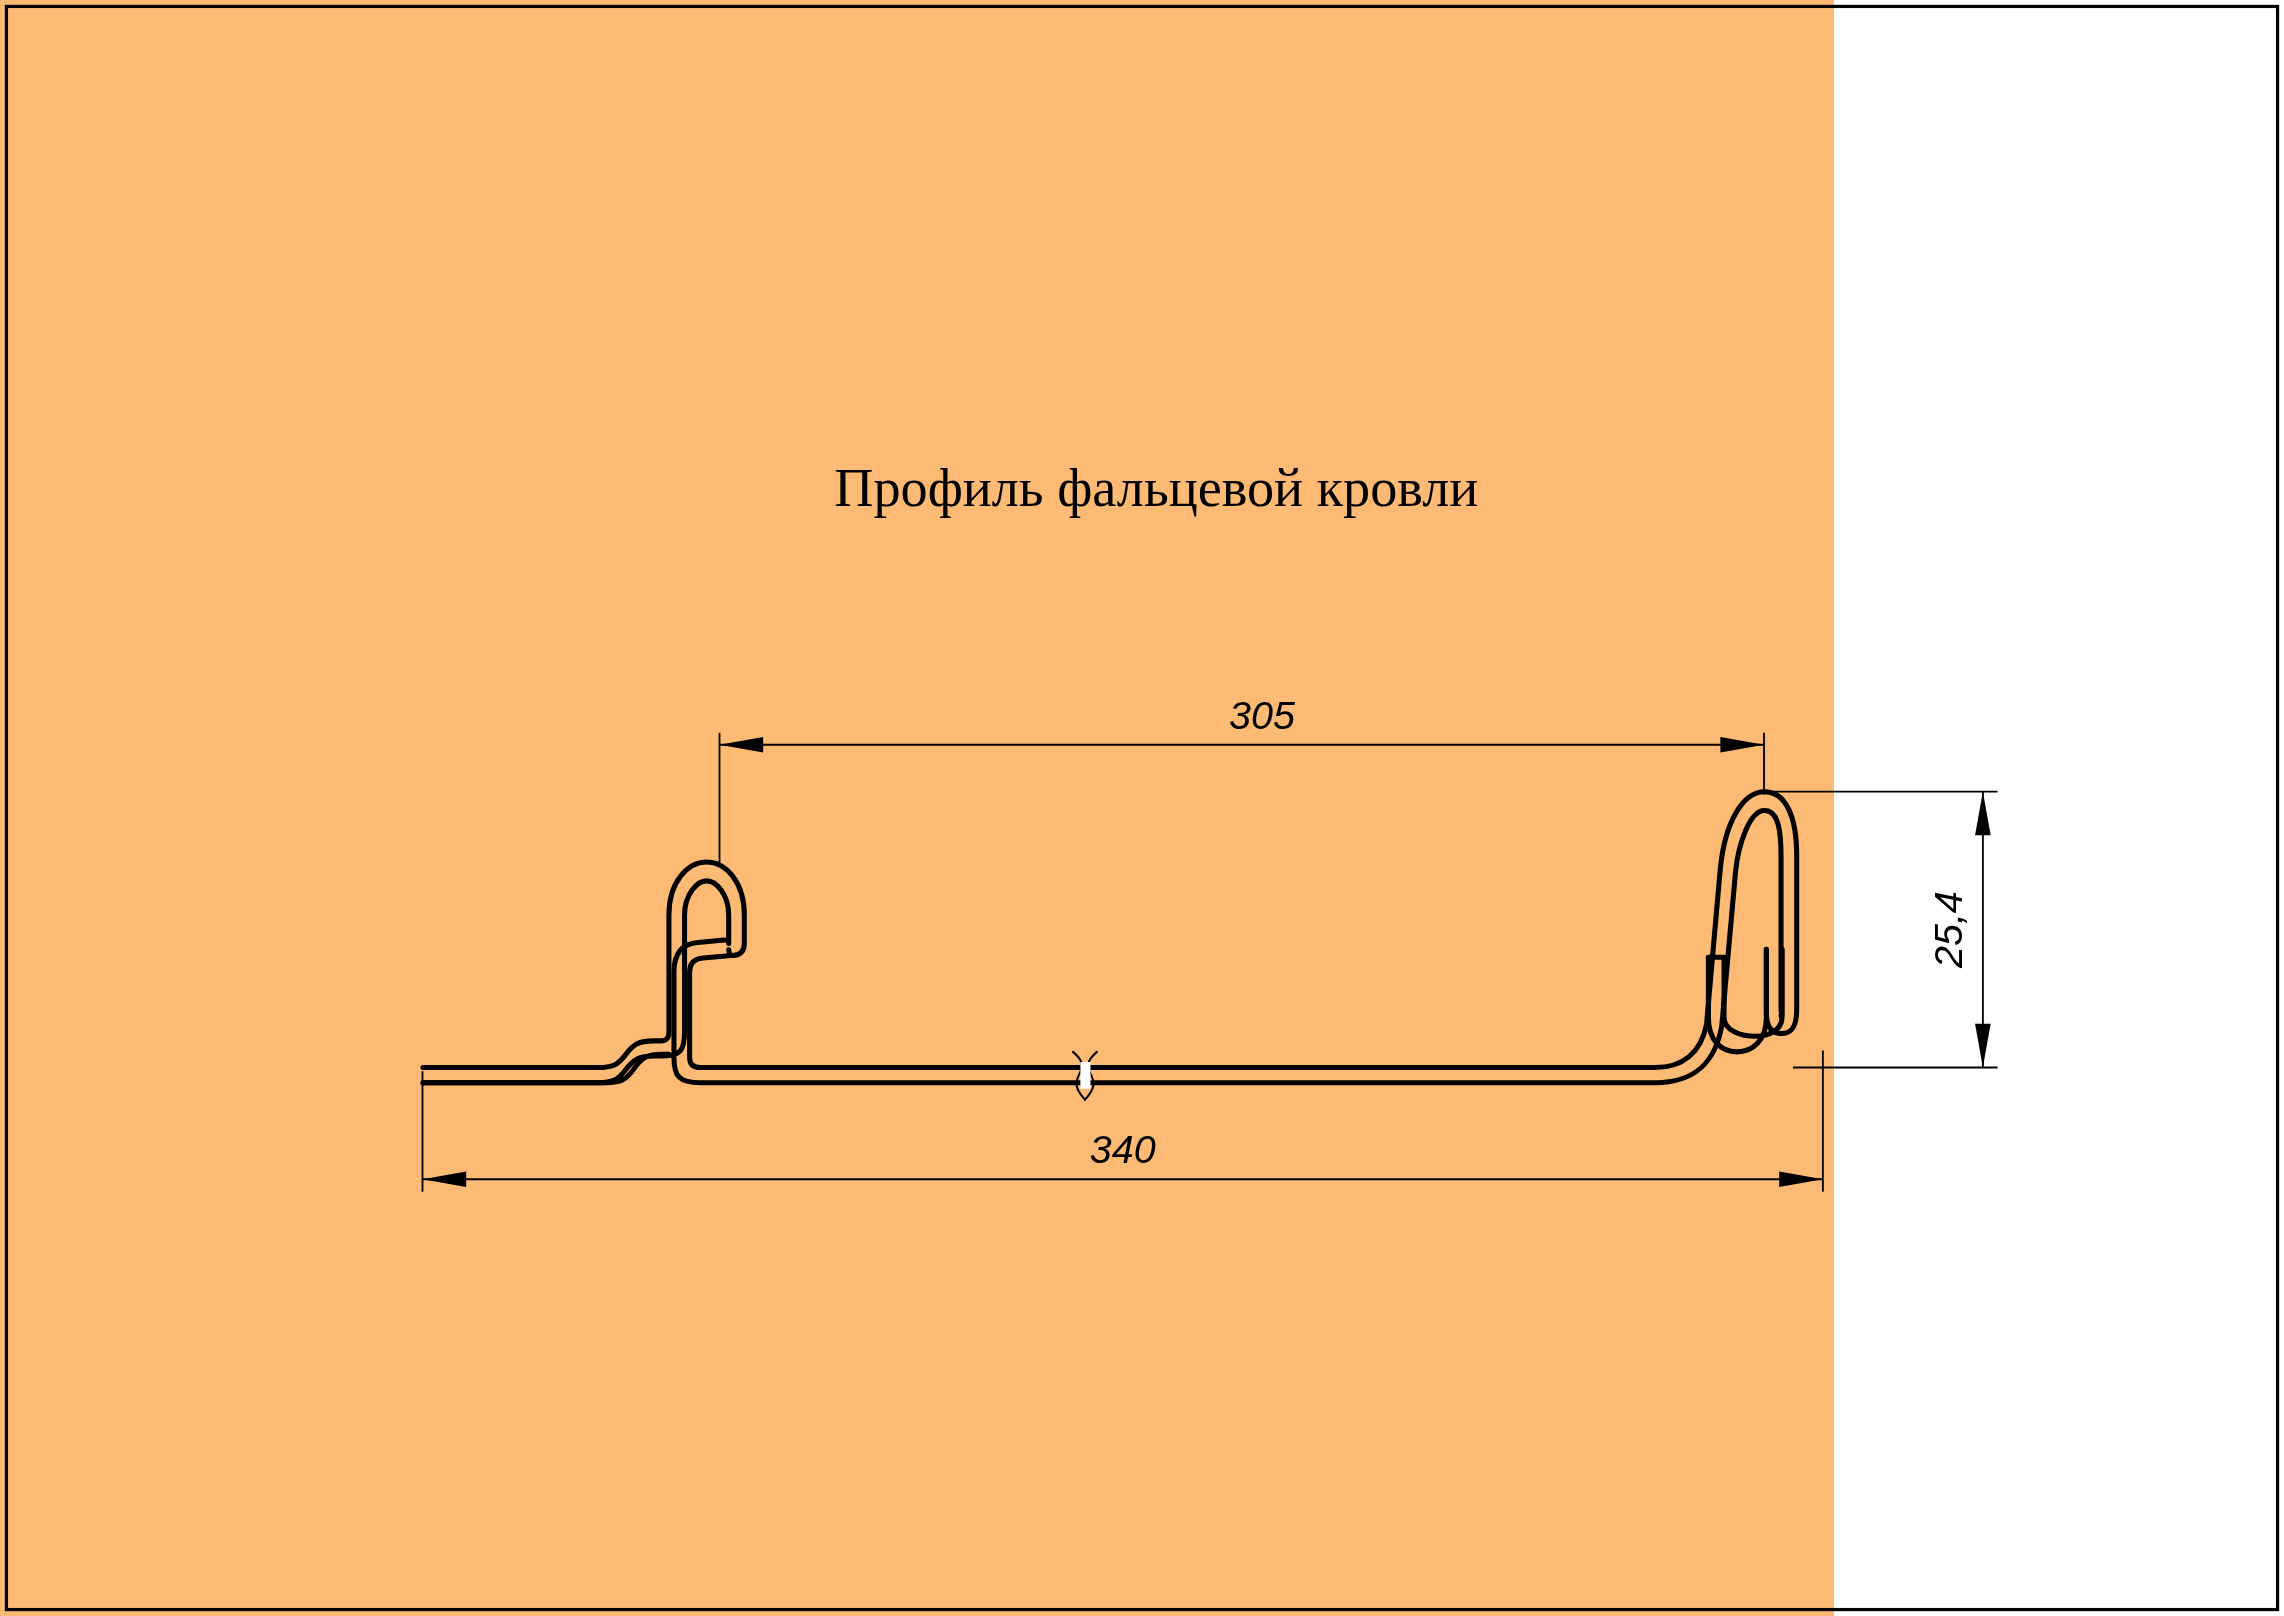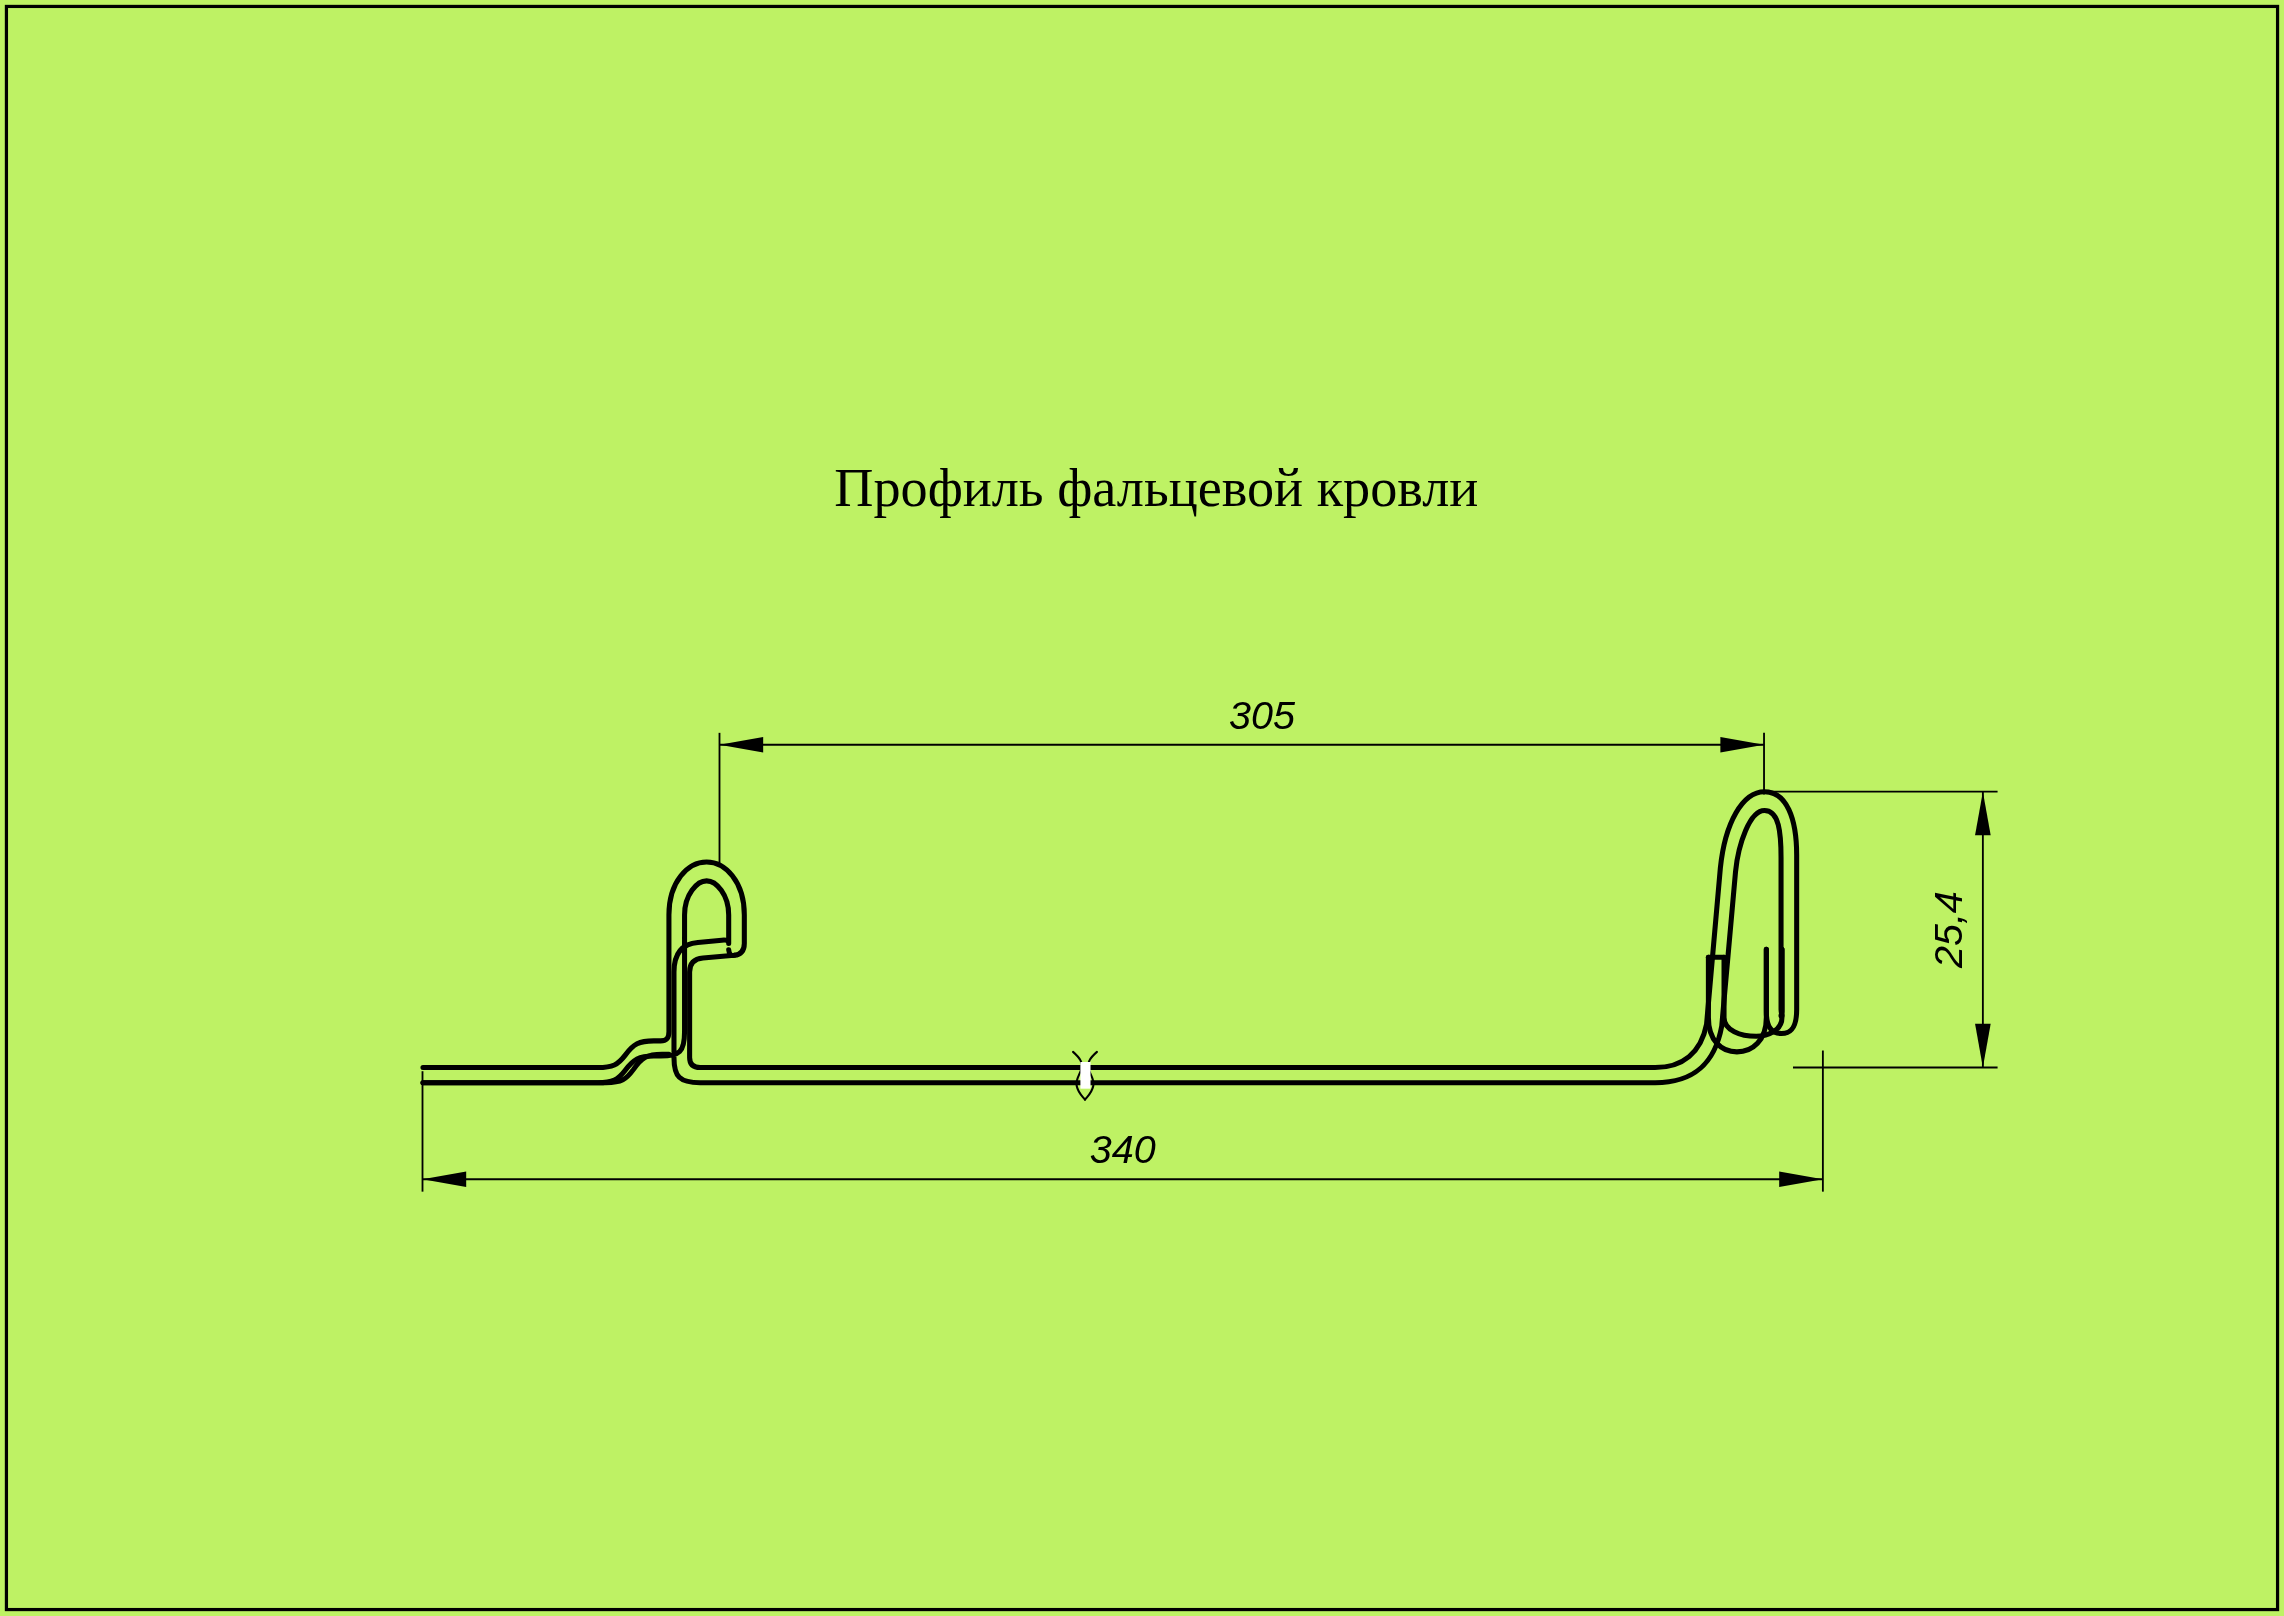--- a/index.html
+++ b/index.html
@@ -8,23 +8,23 @@
     background: #ffffff;
   }
   body {
     width: 2284px;
     height: 1616px;
     overflow: hidden;
     font-family: "Liberation Serif", serif;
   }
   #sheet {
     position: relative;
-    width: 2284px;
+    width: 1834px;
     height: 1616px;
-    background: #bef264;
+    background: #fdba74;
   }
   #drawing {
     position: absolute;
     inset: 0;
     width: 2284px;
     height: 1616px;
     display: block;
   }
   .frame-rect {
     fill: none;

